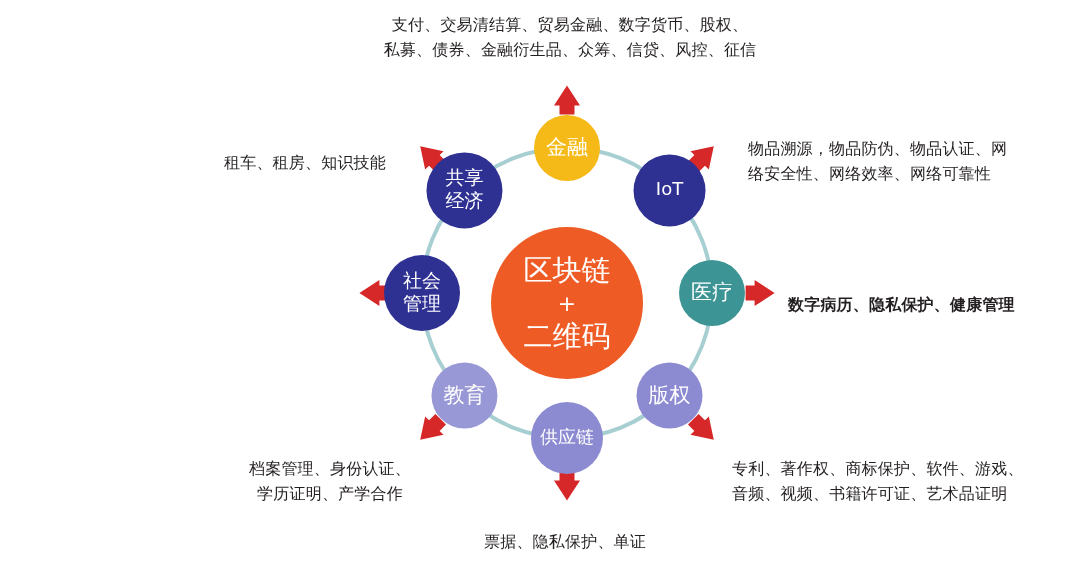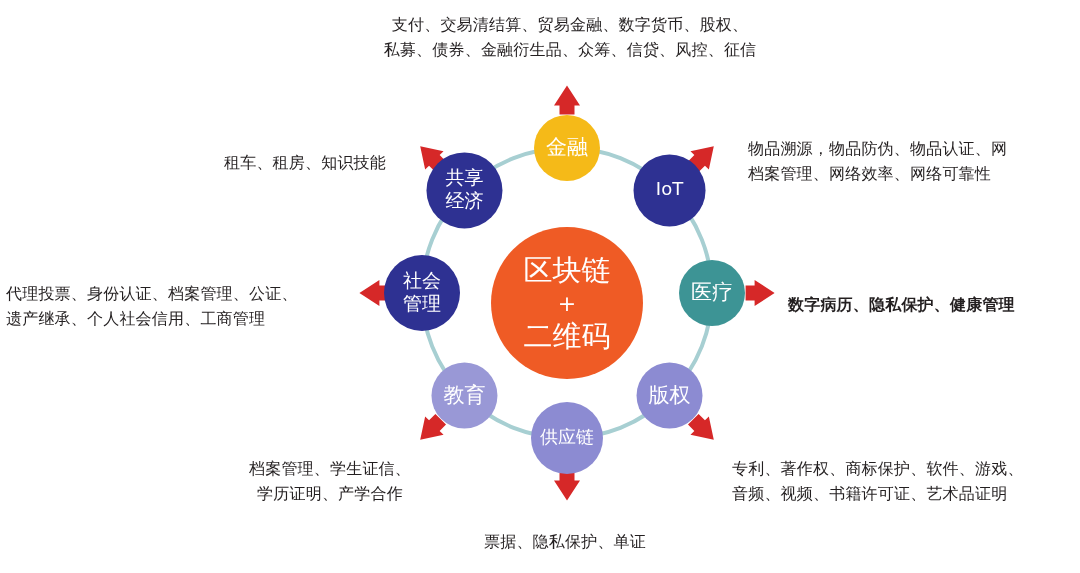--- a/index.html
+++ b/index.html
@@ -158,30 +158,28 @@
       <text class="node-txt" id="c1" x="567" y="272" font-size="29" fill="#FFFFFF">区块链</text>
       <text class="node-txt" id="c2" x="567" y="305" font-size="22" fill="#FFFFFF">+</text>
       <text class="node-txt" id="c3" x="567" y="338" font-size="29" fill="#FFFFFF">二维码</text>
     </g>
   </svg>
 
   <div class="lbl c" id="desc-finance" style="left:300px;top:12px;width:540px;">支付、交易清结算、贸易金融、数字货币、股权、
 私募、债券、金融衍生品、众筹、信贷、风控、征信</div>
 
   <div class="lbl l" id="desc-iot" style="left:748px;top:136px;width:330px;">物品溯源，物品防伪、物品认证、网
-档案管理、网络效率、网络可靠性</div>
+络安全性、网络效率、网络可靠性</div>
 
   <div class="lbl l" id="desc-medical" style="left:788px;top:292px;width:290px;font-weight:bold;">数字病历、隐私保护、健康管理</div>
 
   <div class="lbl l" id="desc-copyright" style="left:732px;top:456px;width:350px;">专利、著作权、商标保护、软件、游戏、
 音频、视频、书籍许可证、艺术品证明</div>
 
   <div class="lbl c" id="desc-supply-chain" style="left:425px;top:529px;width:280px;">票据、隐私保护、单证</div>
 
-  <div class="lbl c" id="desc-education" style="left:205px;top:456px;width:250px;">档案管理、学生证信、
+  <div class="lbl c" id="desc-education" style="left:205px;top:456px;width:250px;">档案管理、身份认证、
 学历证明、产学合作</div>
 
-  <div class="lbl l" id="desc-social-governance" style="left:6px;top:281px;width:360px;">代理投票、身份认证、档案管理、公证、
-遗产继承、个人社会信用、工商管理</div>
 
   <div class="lbl r" id="desc-sharing-economy" style="left:56px;top:150px;width:330px;">租车、租房、知识技能</div>
 
 </div>
 
 </body></html>

